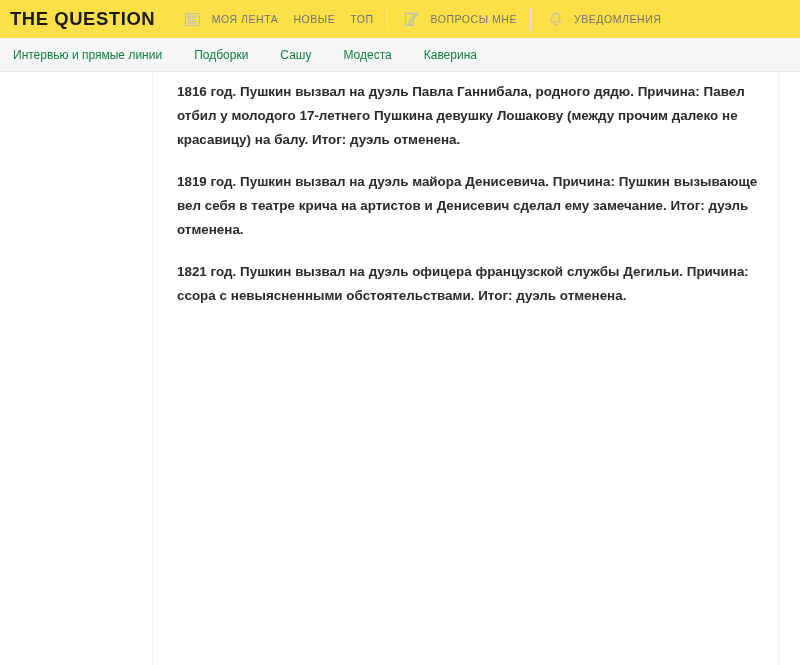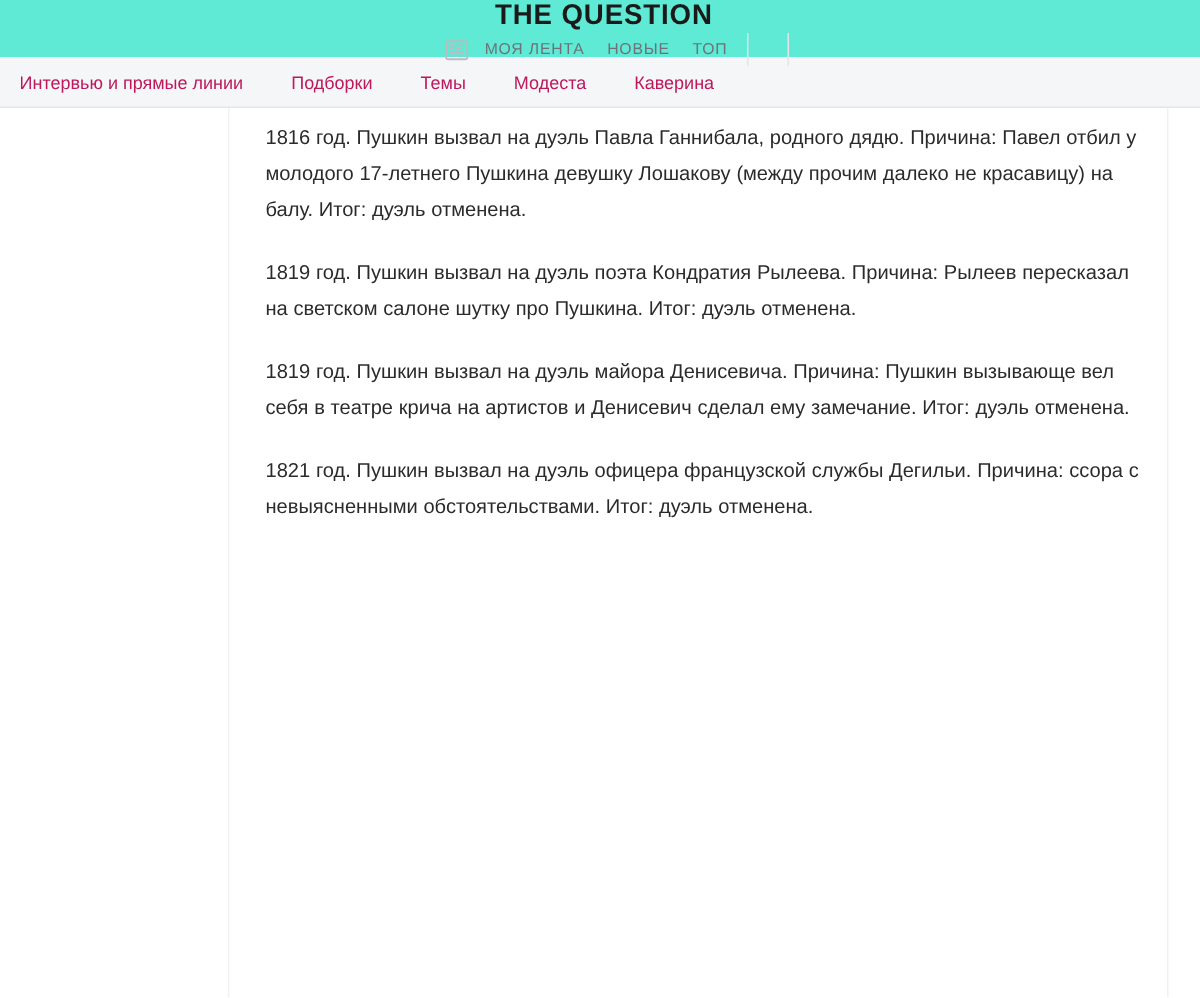--- a/index.html
+++ b/index.html
@@ -13,26 +13,25 @@
     overflow: hidden;
     background: #ffffff;
     font-family: "Liberation Sans", "DejaVu Sans", sans-serif;
     -webkit-font-smoothing: antialiased;
   }
 
   
   .topbar {
     position: relative;
     height: 38px;
-    background: #5eead4;
+    background: #fde047;
     display: flex;
     align-items: center;
     padding: 0 0 0 10px;
     box-sizing: border-box;
-    flex-direction: column;
   }
 
   .logo {
     font-family: "Liberation Sans", "DejaVu Sans", sans-serif;
     font-weight: 700;
     font-size: 19px;
     letter-spacing: 0.6px;
     color: #1a1a1a;
     white-space: nowrap;
     transform: scaleX(0.97);
@@ -88,21 +87,21 @@
     background: #f5f6f7;
     border-top: 1px solid #eceef0;
     border-bottom: 1px solid #e4e6e8;
     display: flex;
     align-items: center;
     padding-left: 13px;
     box-sizing: border-box;
   }
   .subnav-link {
     font-size: 12px;
-    color: #be185d;
+    color: #15803d;
     white-space: nowrap;
     margin-right: 32px;
     cursor: pointer;
   }
 
   
   .page {
     position: relative;
     height: 593px;
     background: #ffffff;
@@ -126,20 +125,21 @@
     padding-top: 8px;
   }
 
   .article p {
     margin: 0 0 18px 0;
     font-size: 13.4px;
     line-height: 24px;
     color: #2b2b2b;
     text-align: left;
     word-spacing: 0.1px;
+    font-weight: bold;
   }
   .article p:last-child { margin-bottom: 0; }
 </style>
 </head>
 <body>
 
 <div class="topbar">
 
   <div class="logo">THE QUESTION</div>
 
@@ -156,38 +156,58 @@
           <line x1="3.8" y1="12" x2="13" y2="12" stroke="#b9bdc1" stroke-width="1.1"></line>
         </svg>
       </span>
       <span class="topnav-link">МОЯ ЛЕНТА</span>
       <span class="topnav-link">НОВЫЕ</span>
       <span class="topnav-link">ТОП</span>
     </div>
 
     <span class="topnav-sep"></span>
 
+    <div class="topnav-group">
+      <span class="topnav-icon">
+        <svg width="17" height="17" viewBox="0 0 17 17" aria-hidden="true">
+          <path d="M2.6 2.3 H10.4 V14.4 H2.6 Z" fill="none" stroke="#b9bdc1" stroke-width="1.2"></path>
+          <line x1="4.4" y1="11.2" x2="8.8" y2="11.2" stroke="#b9bdc1" stroke-width="1.1"></line>
+          <line x1="4.4" y1="12.9" x2="8.8" y2="12.9" stroke="#b9bdc1" stroke-width="1.1"></line>
+          <path d="M13.3 1.9 14.9 3.4 8.3 10 6.2 10.6 6.8 8.5 Z" fill="none" stroke="#b9bdc1" stroke-width="1.2" stroke-linejoin="round"></path>
+        </svg>
+      </span>
+      <span class="topnav-link">ВОПРОСЫ МНЕ</span>
+    </div>
 
     <span class="topnav-sep"></span>
 
+    <div class="topnav-group">
+      <span class="topnav-icon">
+        <svg width="17" height="17" viewBox="0 0 17 17" aria-hidden="true">
+          <path d="M8.5 2.4 C5.9 2.4 4.7 4.3 4.7 6.6 C4.7 9.4 3.4 11 3.4 11 H13.6 C13.6 11 12.3 9.4 12.3 6.6 C12.3 4.3 11.1 2.4 8.5 2.4 Z" fill="none" stroke="#b9bdc1" stroke-width="1.2" stroke-linejoin="round"></path>
+          <line x1="8.5" y1="1.2" x2="8.5" y2="2.4" stroke="#b9bdc1" stroke-width="1.2"></line>
+          <path d="M7.1 12.4 C7.1 13.3 7.7 13.9 8.5 13.9 C9.3 13.9 9.9 13.3 9.9 12.4" fill="none" stroke="#b9bdc1" stroke-width="1.2"></path>
+        </svg>
+      </span>
+      <span class="topnav-link">УВЕДОМЛЕНИЯ</span>
+    </div>
 
   </div>
 </div>
 
 <div class="subnav">
   <span class="subnav-link">Интервью и прямые линии</span>
   <span class="subnav-link">Подборки</span>
-  <span class="subnav-link">Темы</span>
+  <span class="subnav-link">Сашу</span>
   <span class="subnav-link">Модеста</span>
   <span class="subnav-link">Каверина</span>
 </div>
 
 <div class="page">
   <div class="rail rail-left"></div>
   <div class="rail rail-right"></div>
 
   <div class="article" id="article">
       <p>1816 год. Пушкин вызвал на дуэль Павла Ганнибала, родного дядю. Причина: Павел отбил у молодого 17-летнего Пушкина девушку Лошакову (между прочим далеко не красавицу) на балу. Итог: дуэль отменена.</p>
-      <p>1819 год. Пушкин вызвал на дуэль поэта Кондратия Рылеева. Причина: Рылеев пересказал на светском салоне шутку про Пушкина. Итог: дуэль отменена.</p>
       <p>1819 год. Пушкин вызвал на дуэль майора Денисевича. Причина: Пушкин вызывающе вел себя в театре крича на артистов и Денисевич сделал ему замечание. Итог: дуэль отменена.</p>
       <p>1821 год. Пушкин вызвал на дуэль офицера французской службы Дегильи. Причина: ссора с невыясненными обстоятельствами. Итог: дуэль отменена.</p>
     </div>
 </div>
 
 </body></html>

